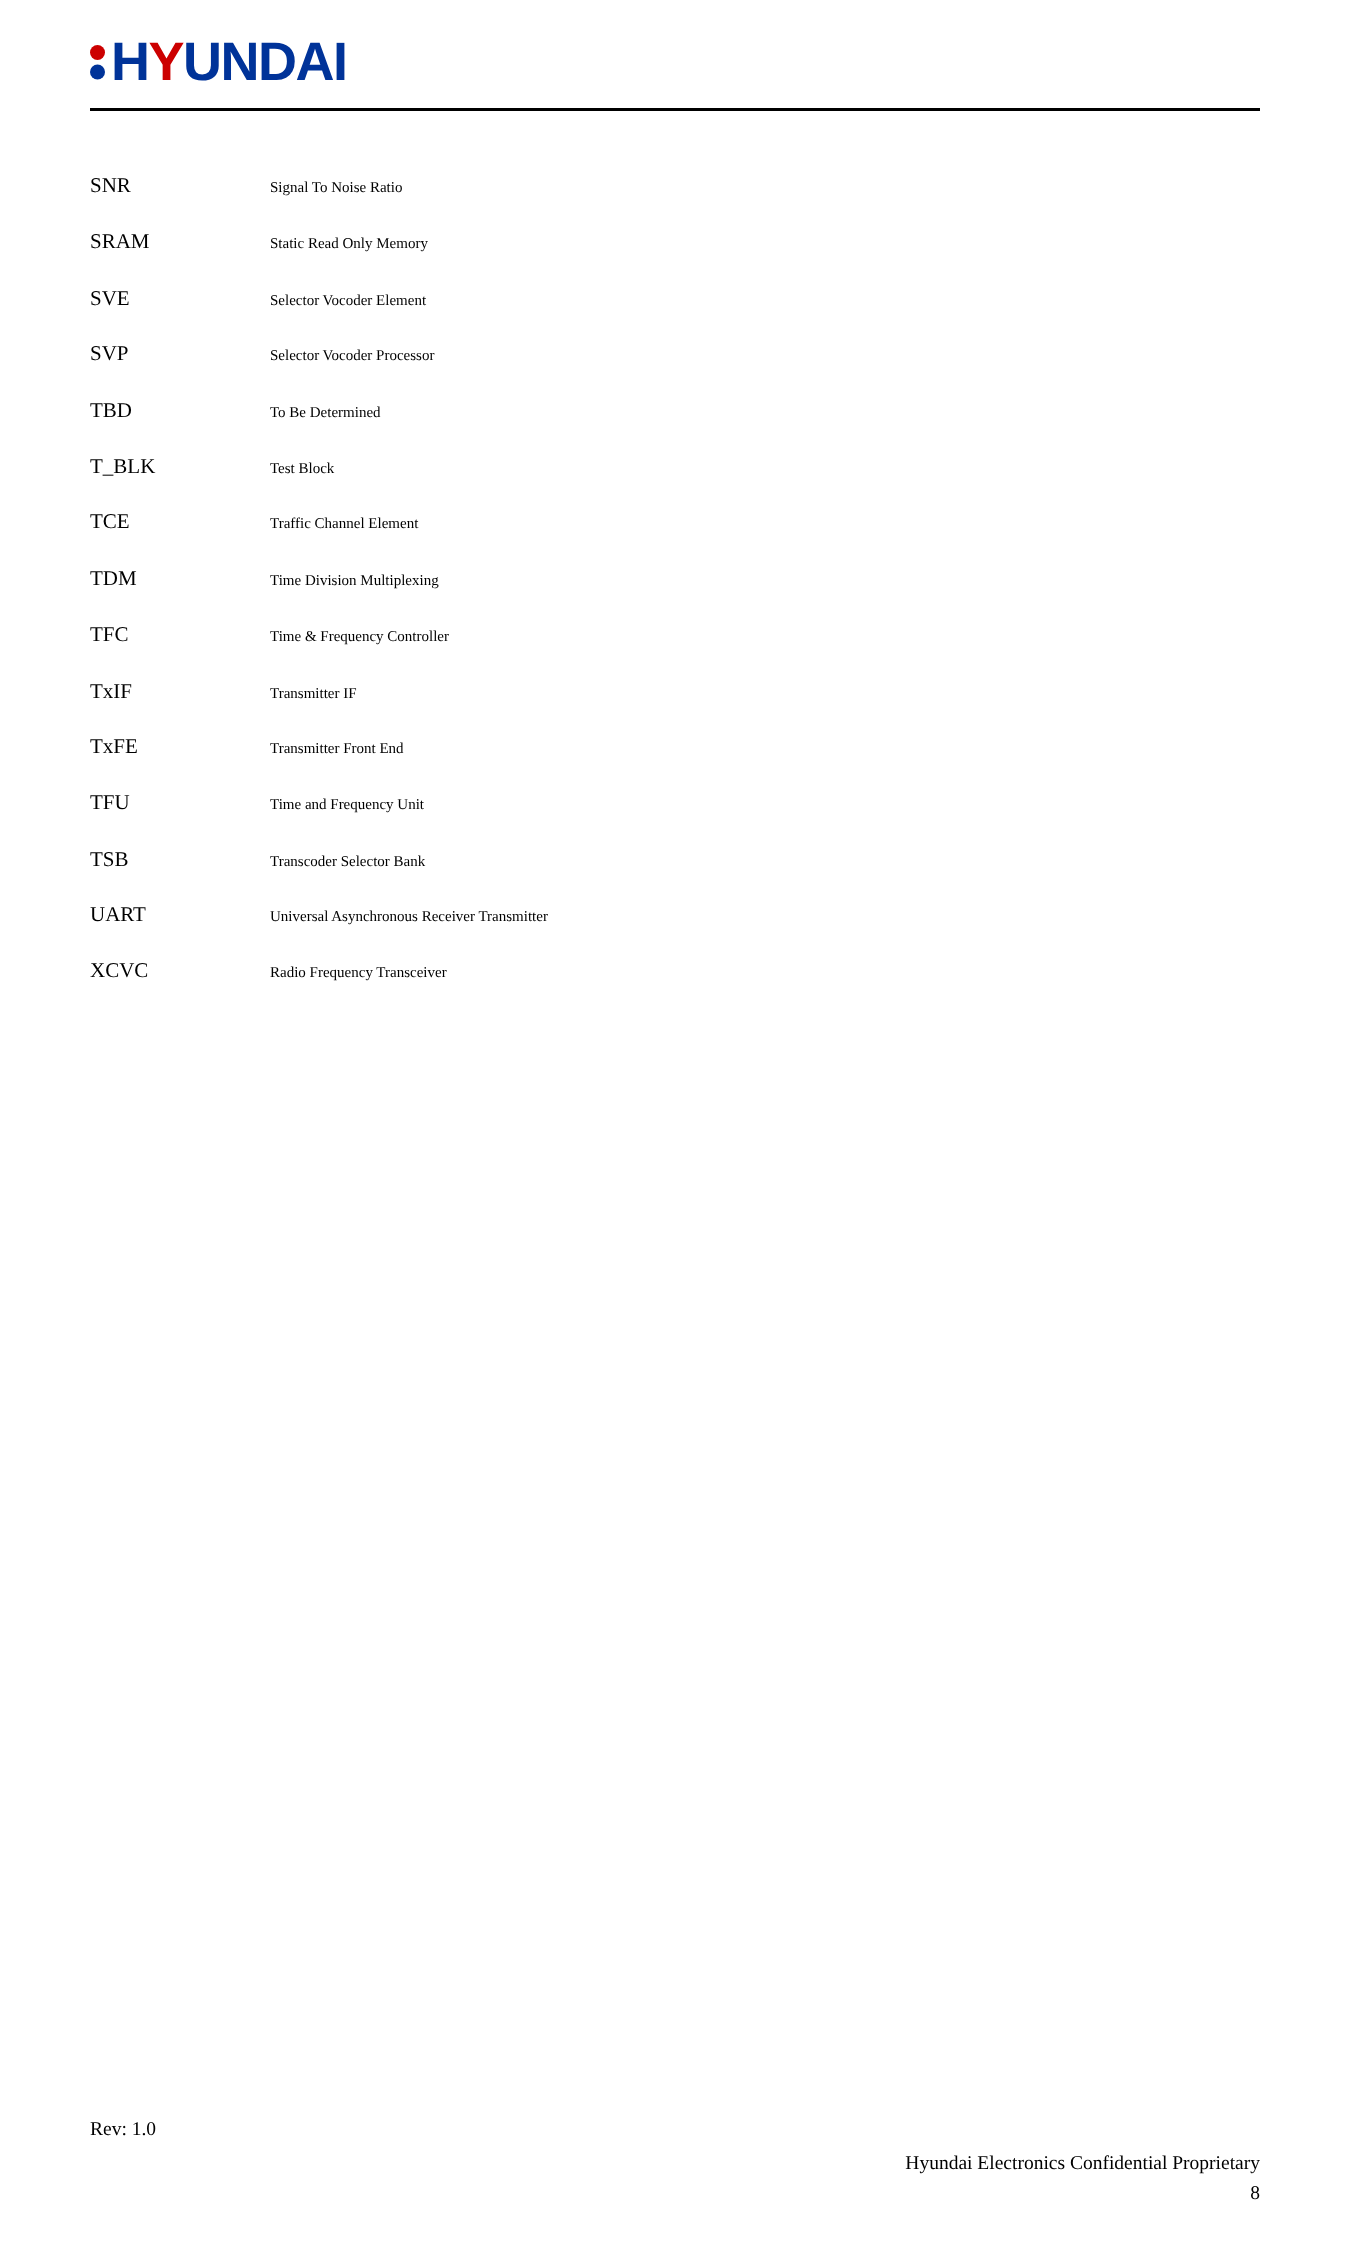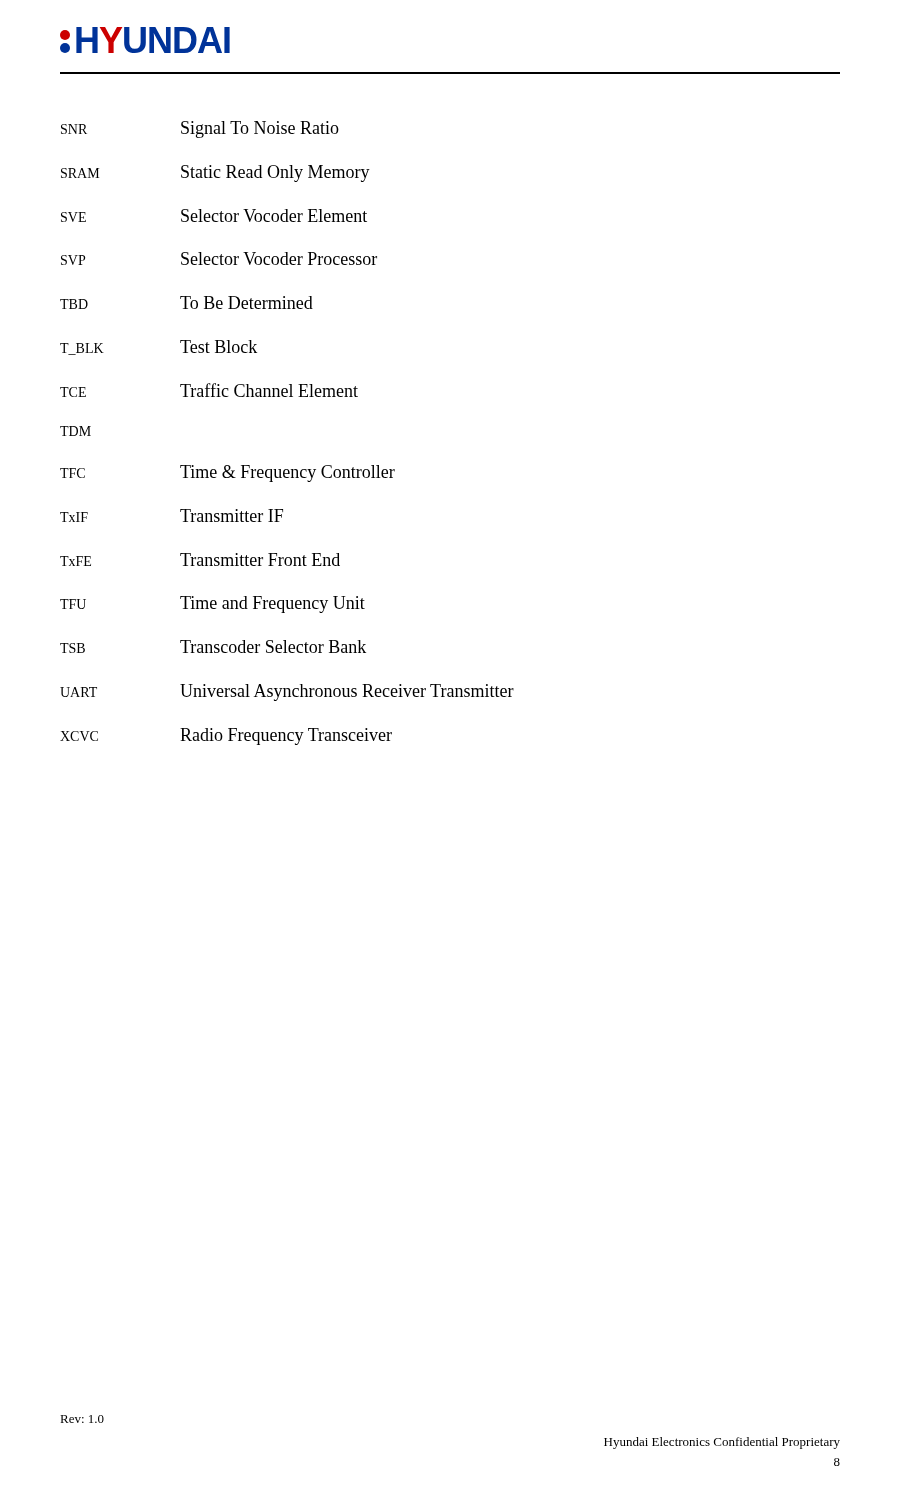--- a/index.html
+++ b/index.html
@@ -85,21 +85,21 @@
     .abbrev-term {
       font-family: Times New Roman, Times, serif;
       font-size: 14px;
       width: 120px;
       min-width: 120px;
       font-weight: normal;
     }
 
     .abbrev-definition {
       font-family: Times New Roman, Times, serif;
-      font-size: 18px;
+      font-size: 10px;
       flex: 1;
     }
 
     
     .footer {
       position: absolute;
       bottom: 40px;
       left: 0;
       right: 0;
       padding: 0 60px;
@@ -161,20 +161,21 @@
       <div class="abbrev-row">
         <span class="abbrev-term">T_BLK</span>
         <span class="abbrev-definition">    Test Block</span>
       </div>
       <div class="abbrev-row">
         <span class="abbrev-term">TCE</span>
         <span class="abbrev-definition">Traffic Channel Element</span>
       </div>
       <div class="abbrev-row">
         <span class="abbrev-term">TDM</span>
+        <span class="abbrev-definition">Time Division Multiplexing</span>
       </div>
       <div class="abbrev-row">
         <span class="abbrev-term">TFC</span>
         <span class="abbrev-definition">Time &amp; Frequency Controller</span>
       </div>
       <div class="abbrev-row">
         <span class="abbrev-term">TxIF</span>
         <span class="abbrev-definition">Transmitter IF</span>
       </div>
       <div class="abbrev-row">

